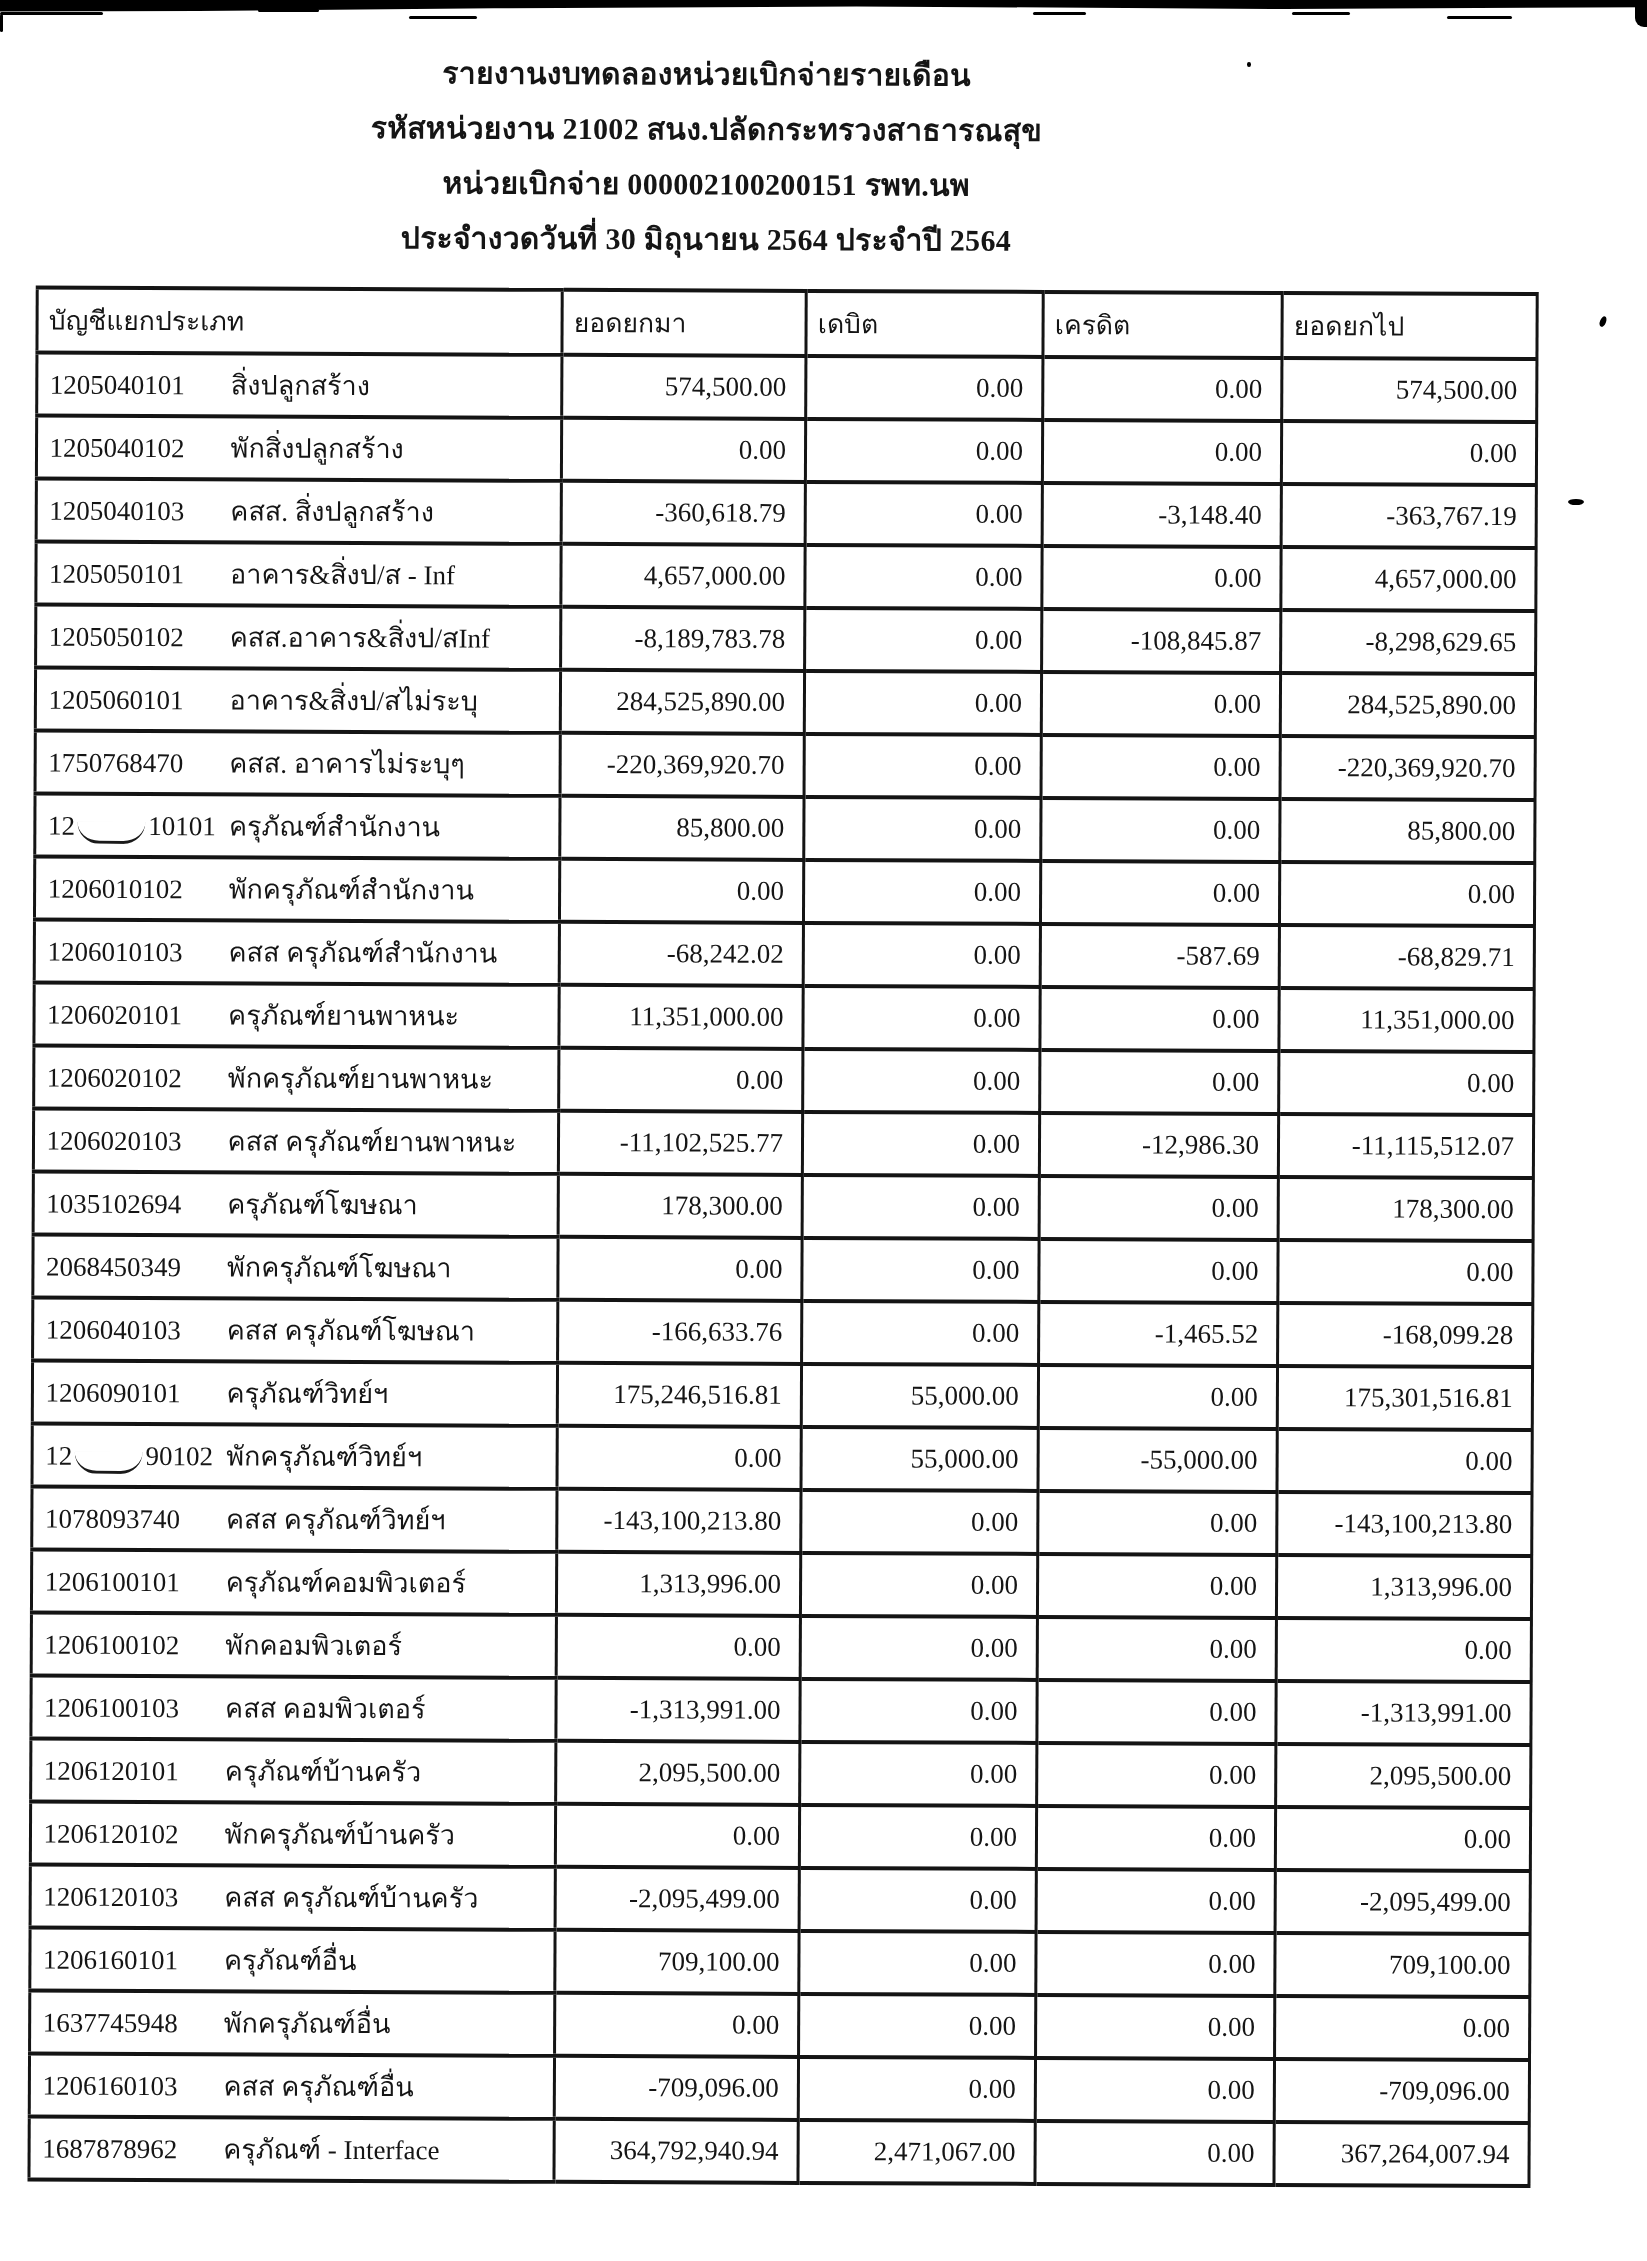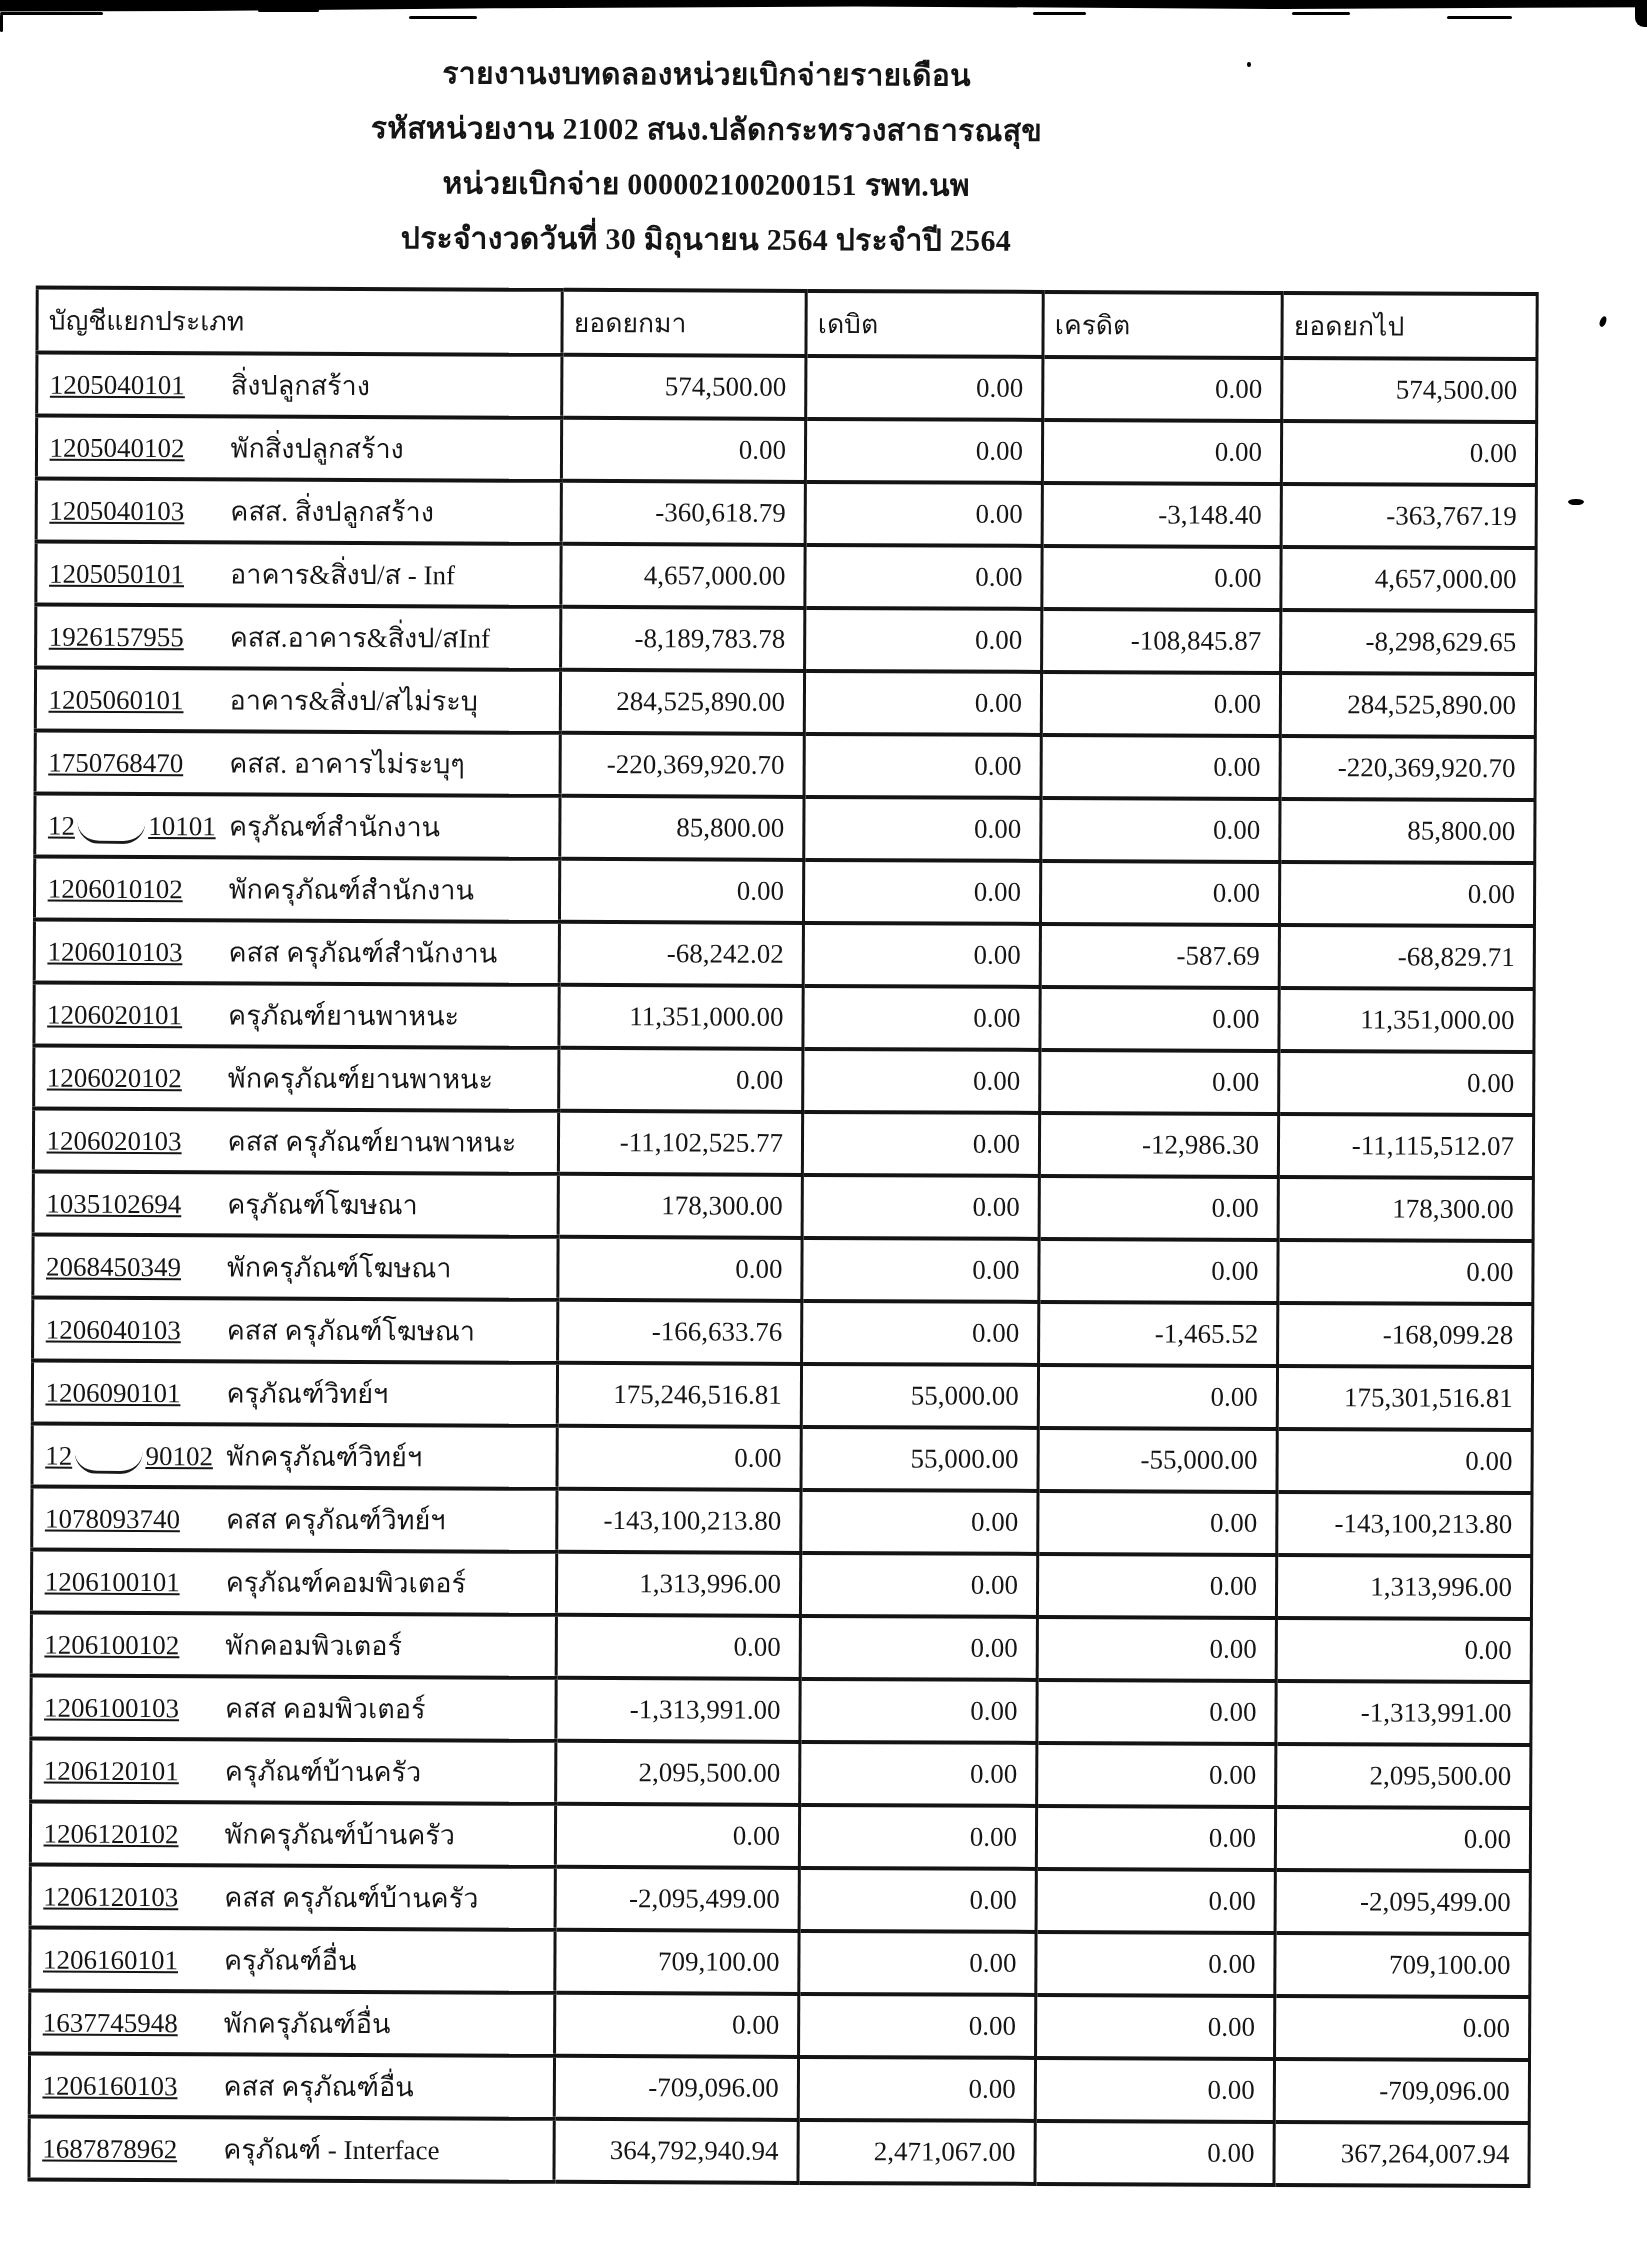--- a/index.html
+++ b/index.html
@@ -37,21 +37,21 @@
     vertical-align:middle;
     overflow:hidden;white-space:nowrap;
   }
   table.tb thead tr{height:65px;}
   table.tb tbody tr{height:63px;}
   th.hdr{
     text-align:left;padding-left:10.3px;
     font-size:26.5px;font-weight:500;
   }
   td.acct{padding-left:11.6px;font-size:27px;}
-  td.acct .code{display:inline-block;min-width:181px;text-decoration:underline;}
+  td.acct .code{display:inline-block;min-width:181px;}
   td.acct .name{display:inline-block;}
   td.num{text-align:right;padding-right:18px;font-size:27px;}
   
   .arc{
     display:inline-block;width:68px;height:19.4px;
     border-bottom:3.9px solid #1a1a1a;
     border-radius:0 0 37px 37px;
     transform:translateY(9px);
     margin:0 2.6px;
   }
@@ -124,21 +124,21 @@
             <td class="num">-363,767.19</td>
           </tr>
           <tr>
             <td class="acct"><span class="code">1205050101</span><span class="name">อาคาร&amp;สิ่งป/ส - Inf</span></td>
             <td class="num">4,657,000.00</td>
             <td class="num">0.00</td>
             <td class="num">0.00</td>
             <td class="num">4,657,000.00</td>
           </tr>
           <tr>
-            <td class="acct"><span class="code">1926157955</span><span class="name">คสส.อาคาร&amp;สิ่งป/สInf</span></td>
+            <td class="acct"><span class="code">1205050102</span><span class="name">คสส.อาคาร&amp;สิ่งป/สInf</span></td>
             <td class="num">-8,189,783.78</td>
             <td class="num">0.00</td>
             <td class="num">-108,845.87</td>
             <td class="num">-8,298,629.65</td>
           </tr>
           <tr>
             <td class="acct"><span class="code">1205060101</span><span class="name">อาคาร&amp;สิ่งป/สไม่ระบุ</span></td>
             <td class="num">284,525,890.00</td>
             <td class="num">0.00</td>
             <td class="num">0.00</td>

